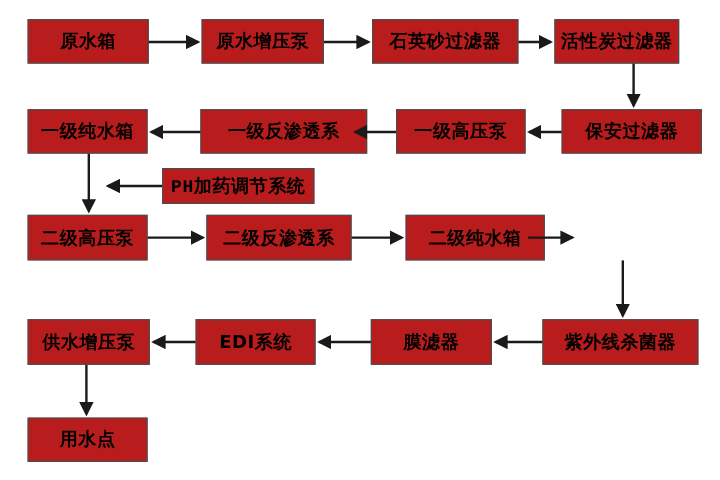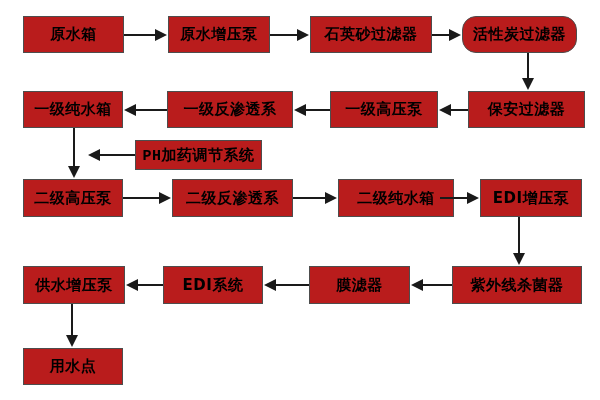--- a/index.html
+++ b/index.html
@@ -34,33 +34,32 @@
   #arrow-layer line { stroke: #1a1a1a; stroke-width: 2; }
 </style>
 </head>
 <body>
 
 <div id="canvas">
 
   <div class="node" style="left:23px; top:16px; width:101px; height:37px;">原水箱</div>
   <div class="node" style="left:168px; top:16px; width:102px; height:37px;">原水增压泵</div>
   <div class="node" style="left:310px; top:16px; width:122px; height:37px;">石英砂过滤器</div>
-  <div class="node" style="left:462px; top:16px; width:115px; height:37px;border-radius:14px;">活性炭过滤器</div>
+  <div class="node" style="left:462px; top:16px; width:104px; height:37px;">活性炭过滤器</div>
 
   <div class="node" style="left:23px; top:91px; width:100px; height:37px;">一级纯水箱</div>
-  <div class="node" style="left:167px; top:91px; width:126px; height:37px;">一级反渗透系</div>
+  <div class="node" style="left:167px; top:91px; width:139px; height:37px;">一级反渗透系</div>
   <div class="node" style="left:330px; top:91px; width:108px; height:37px;">一级高压泵</div>
   <div class="node" style="left:468px; top:91px; width:117px; height:37px;">保安过滤器</div>
 
   <div class="node" style="left:135px; top:140px; width:127px; height:30px;font-family:Liberation Mono, monospace;">PH加药调节系统</div>
 
   <div class="node" style="left:23px; top:179px; width:100px; height:38px;">二级高压泵</div>
   <div class="node" style="left:172px; top:179px; width:121px; height:38px;">二级反渗透系</div>
   <div class="node" style="left:338px; top:179px; width:116px; height:38px;">二级纯水箱</div>
-  <div class="node" style="left:480px; top:179px; width:102px; height:38px;">EDI增压泵</div>
 
   <div class="node" style="left:23px; top:266px; width:102px; height:38px;">供水增压泵</div>
   <div class="node" style="left:163px; top:266px; width:100px; height:38px;">EDI系统</div>
   <div class="node" style="left:309px; top:266px; width:101px; height:38px;">膜滤器</div>
   <div class="node" style="left:452px; top:266px; width:130px; height:38px;">紫外线杀菌器</div>
 
   <div class="node" style="left:23px; top:348px; width:100px; height:37px;">用水点</div>
 
   <svg id="arrow-layer" viewBox="0 0 600 400">
     <defs>

